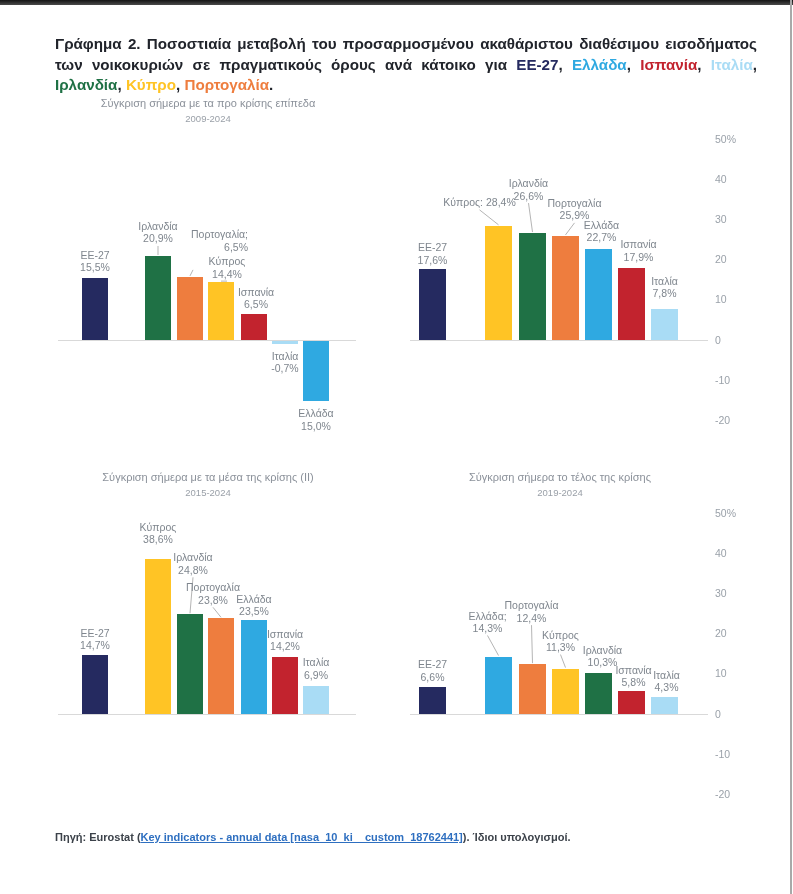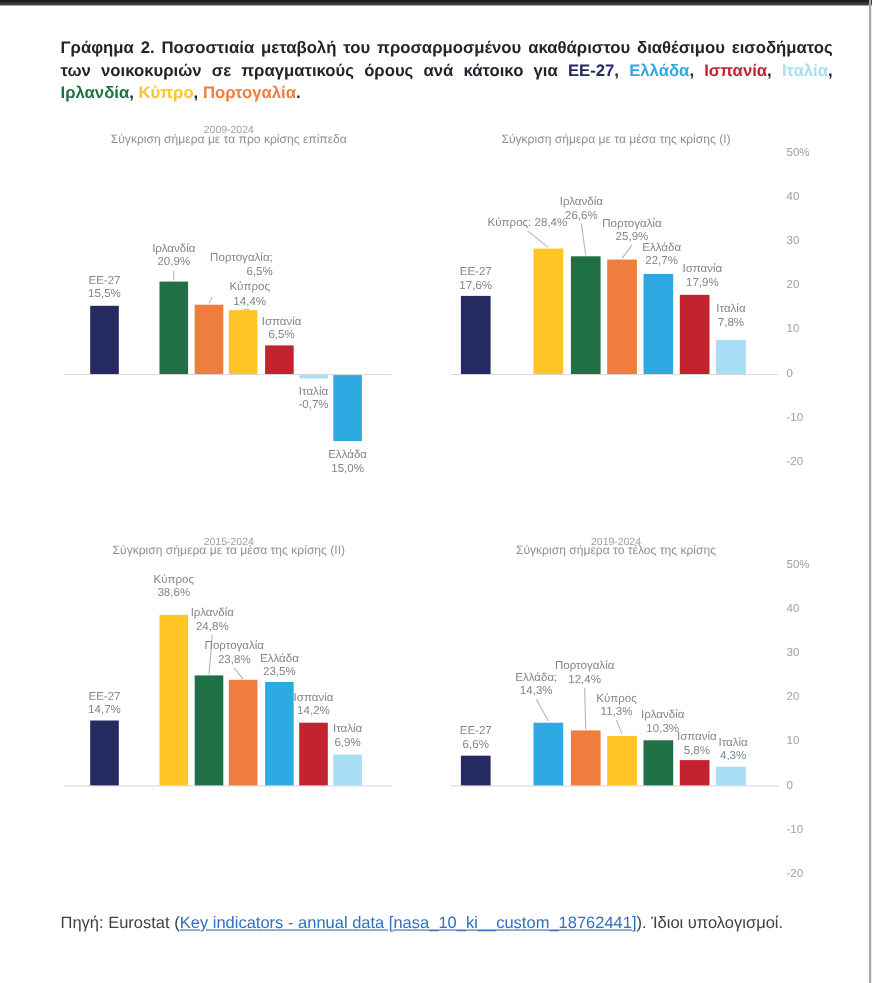--- a/index.html
+++ b/index.html
@@ -6,31 +6,31 @@
   .page{position:relative;width:793px;height:894px;background:#ffffff;overflow:hidden;
         font-family:"Liberation Sans",sans-serif;}
   .top-strip{position:absolute;left:0;top:0;width:793px;height:5px;
              background:linear-gradient(180deg,#141414,#4a4a4a);}
   .page-edge{position:absolute;top:0;right:1px;width:2px;height:894px;background:#a9a9a9;}
   .doc-title{position:absolute;left:55px;top:22px;width:702px;
              font-size:15.2px;font-weight:bold;line-height:20.6px;
              text-align:justify;color:#21242b;margin-top:12px;}
   .chart{position:absolute;width:345px;height:405px;}
   .chart-title{position:absolute;top:2px;left:0;width:300px;text-align:center;
-               font-size:11px;color:#8b919a;margin-top:24px;}
+               font-size:11px;color:#8b919a;}
   .chart-subtitle{position:absolute;top:18px;left:0;width:300px;text-align:center;
                   font-size:9.5px;color:#9aa0a8;}
   .baseline{position:absolute;left:0;width:298px;height:1px;background:#d9d9d9;}
   .bar{position:absolute;}
   .bar-label{position:absolute;width:110px;text-align:center;font-size:10.5px;
              line-height:12.5px;color:#7f868e;white-space:nowrap;}
   .axis-label{position:absolute;left:305px;width:40px;font-size:10.5px;
               line-height:13px;color:#9aa1a9;text-align:left;}
   svg.leaders{position:absolute;left:0;top:0;pointer-events:none;}
-  .footer{position:absolute;left:55px;top:831px;font-size:15px;color:#3c424a;}
+  .footer{position:absolute;left:55px;top:831px;font-size:11px;color:#3c424a;font-weight:bold;}
   .footer a{color:#2e6fc0;text-decoration:underline;cursor:pointer;}
 </style>
 </head>
 <body>
 
 <div class="page">
   <div class="top-strip"></div>
   <div class="page-edge"></div>
   <div class="doc-title"><span style="color: rgb(33, 36, 43);">Γράφημα 2. Ποσοστιαία μεταβολή του προσαρμοσμένου ακαθάριστου διαθέσιμου εισοδήματος των νοικοκυριών σε πραγματικούς όρους ανά κάτοικο για </span><span style="color: rgb(37, 42, 96);">ΕΕ-27</span><span style="color: rgb(33, 36, 43);">, </span><span style="color: rgb(47, 169, 225);">Ελλάδα</span><span style="color: rgb(33, 36, 43);">, </span><span style="color: rgb(194, 35, 46);">Ισπανία</span><span style="color: rgb(33, 36, 43);">, </span><span style="color: rgb(169, 220, 245);">Ιταλία</span><span style="color: rgb(33, 36, 43);">, </span><span style="color: rgb(31, 113, 69);">Ιρλανδία</span><span style="color: rgb(33, 36, 43);">, </span><span style="color: rgb(255, 196, 37);">Κύπρο</span><span style="color: rgb(33, 36, 43);">, </span><span style="color: rgb(238, 125, 62);">Πορτογαλία</span><span style="color: rgb(33, 36, 43);">.</span></div>
   <div id="figure-grid">
@@ -73,21 +73,20 @@
           <div>Ιταλία</div>
           <div>-0,7%</div>
         </div>
         <div class="bar" style="left: 245px; top: 246px; width: 26px; height: 60.3px; background: rgb(47, 169, 225);"></div>
         <div class="bar-label" style="left: 203px; top: 312.3px;">
           <div>Ελλάδα</div>
           <div>15,0%</div>
         </div>
       </div>
       <div class="chart" style="left: 410px; top: 95px;">
-        <div class="chart-title">Σύγκριση σήμερα με τα μέσα της κρίσης (I)</div>
         <div class="baseline" style="top: 245px;"></div>
         <svg class="leaders" width="345" height="405">
           <line x1="69.5" y1="114.83200000000002" x2="88.5" y2="129.83200000000002" stroke="#b5b5b5" stroke-width="1"></line>
           <line x1="118.5" y1="108.06800000000001" x2="122.5" y2="137.068" stroke="#b5b5b5" stroke-width="1"></line>
           <line x1="164.5" y1="127.882" x2="155.5" y2="139.882" stroke="#b5b5b5" stroke-width="1"></line>
         </svg>
         <div class="bar" style="left: 9px; top: 174.248px; width: 27px; height: 70.752px; background: rgb(37, 42, 96);"></div>
         <div class="bar-label" style="left: -32.5px; top: 146.248px;">
           <div>ΕΕ-27</div>
           <div>17,6%</div>

